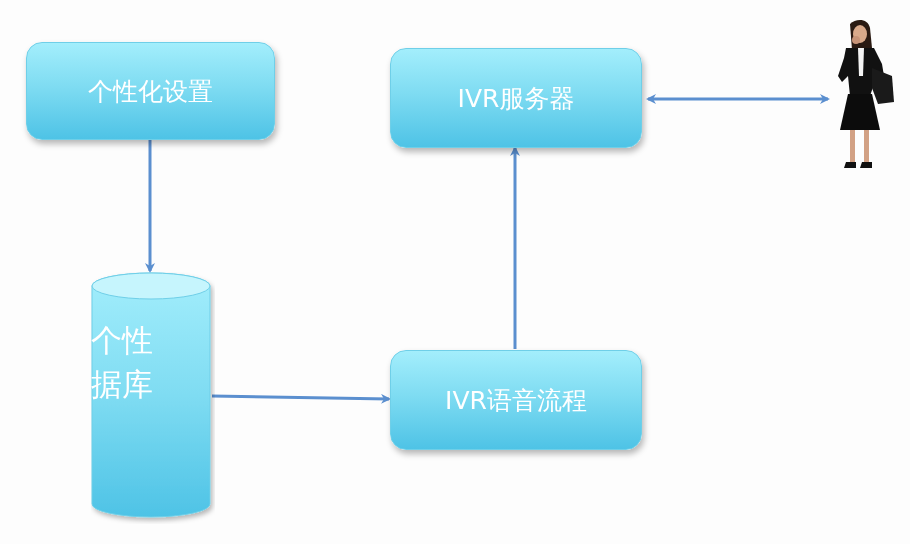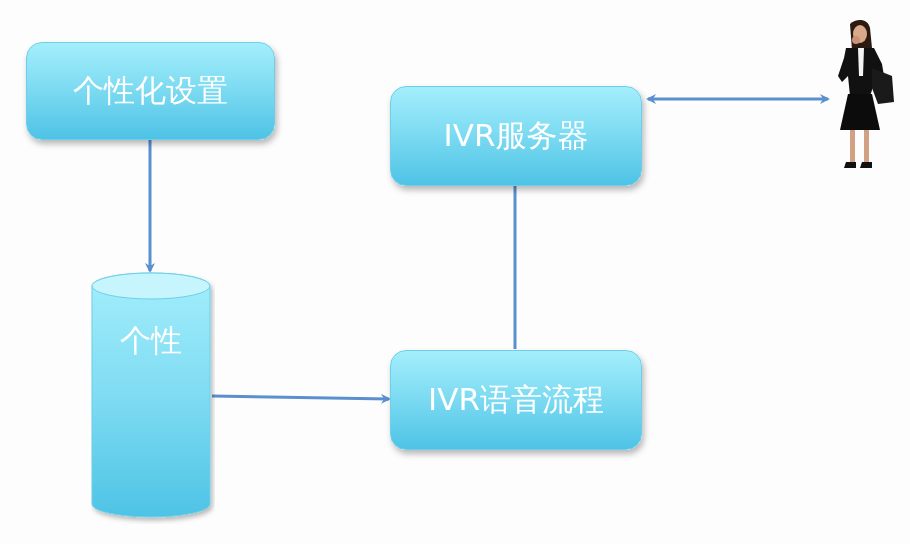--- a/index.html
+++ b/index.html
@@ -9,35 +9,35 @@
     font-family: "DejaVu Sans", sans-serif;
   }
   .box {
     position: absolute;
     border-radius: 16px;
     background: linear-gradient(to bottom, #a3eefc 0%, #7fdcf2 45%, #4ec3e6 100%);
     border: 1px solid #6fcfe8;
     box-shadow: 2px 4px 6px rgba(0,0,0,0.28);
     color: #ffffff;
     display: flex; align-items: center; justify-content: center;
-    font-size: 31px;
+    font-size: 25px;
     letter-spacing: 0px;
   }
   #box-settings { left: 26px; top: 42px; width: 247px; height: 96px; }
-  #box-ivr-server { left: 390px; top: 48px; width: 250px; height: 98px; margin-top: 38px; }
+  #box-ivr-server { left: 390px; top: 48px; width: 250px; height: 98px; }
   #box-ivr-flow { left: 390px; top: 350px; width: 250px; height: 98px; }
 
   .cylinder {
     position: absolute; left: 91px; top: 272px; width: 120px; height: 248px;
   }
   .cylinder svg { position: absolute; left: 0; top: 0; }
   .cyl-text {
     position: absolute; left: 0; top: 46px; width: 120px;
     color: #fff; font-size: 31px; line-height: 44px;
-    text-align: center;
+    text-align: left;
   }
   .arrows { position: absolute; left: 0; top: 0; }
   .person { position: absolute; left: 826px; top: 18px; width: 72px; height: 158px; }
 </style>
 </head>
 <body>
 
 <svg class="arrows" width="910" height="544">
   <defs>
     <marker id="ah" markerWidth="10" markerHeight="10" refX="8" refY="5" orient="auto" markerUnits="userSpaceOnUse">
@@ -75,20 +75,21 @@
       </linearGradient>
       <filter id="sh" x="-10%" y="-10%" width="130%" height="130%">
         <feDropShadow dx="2" dy="3" stdDeviation="2.5" flood-color="#000" flood-opacity="0.28"></feDropShadow>
       </filter>
     </defs>
     <path d="M1,14 A59,13 0 0 1 119,14 L119,232 A59,13 0 0 1 1,232 Z" fill="url(#cylg)" stroke="#6fcfe8" stroke-width="1" filter="url(#sh)"></path>
     <ellipse cx="60" cy="14" rx="59" ry="13" fill="#c6f5fd" stroke="#6fcfe8" stroke-width="1"></ellipse>
   </svg>
   <div class="cyl-text">
     <div>个性</div>
+    <div>据库</div>
   </div>
 </div>
 
 <svg class="person" viewBox="0 0 72 158">
 
   <path d="M24,6 C30,0 42,0 44,10 L46,30 L40,34 L26,32 Z" fill="#2a1a12"></path>
 
   <ellipse cx="34" cy="16" rx="7" ry="9" fill="#d9a98a"></ellipse>
 
   <circle cx="30" cy="22" r="4" fill="#c89478"></circle>

